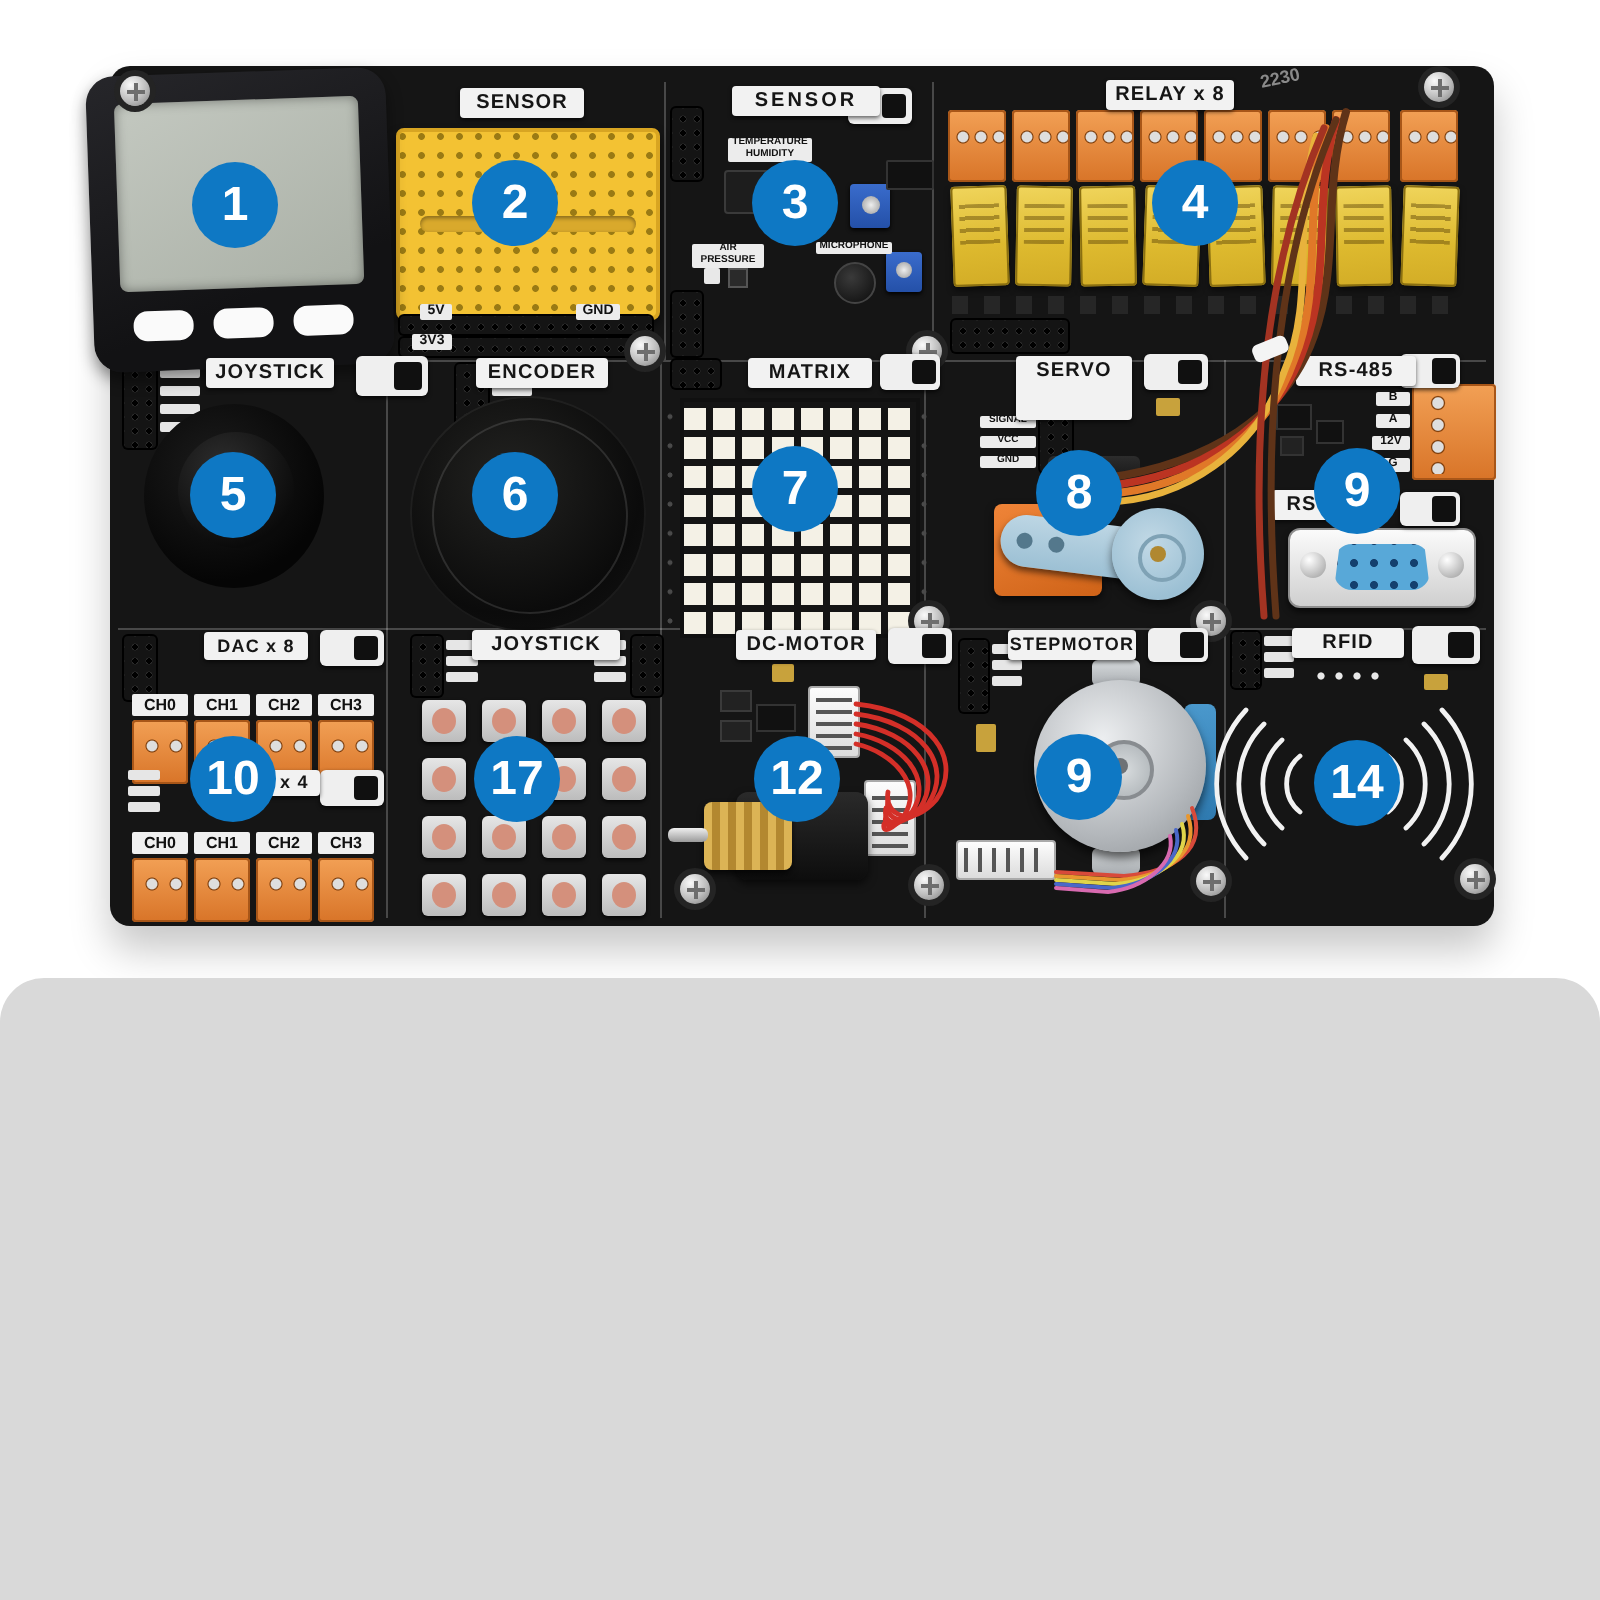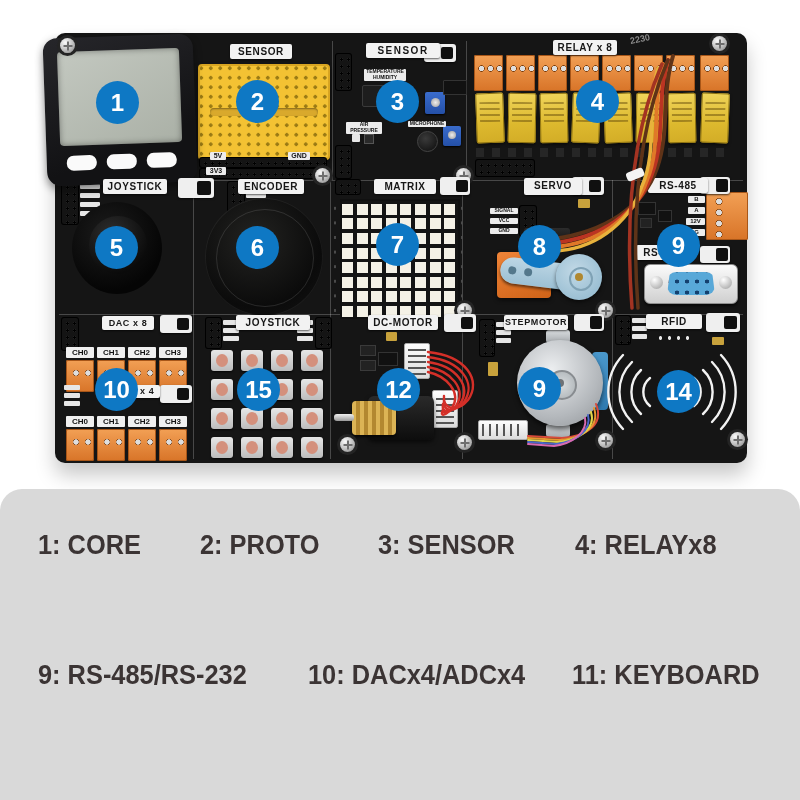--- a/index.html
+++ b/index.html
@@ -184,21 +184,21 @@
   <div class="abs" style="left:205px;top:198px;width:118px;height:118px;border-radius:50%;background:radial-gradient(circle at 42% 36%,#232321,#0b0b0b 65%,#141414);box-shadow:inset 0 0 0 1px rgba(255,255,255,.06);"></div>
   <div class="abs" style="left:216px;top:209px;width:96px;height:96px;border-radius:50%;border:1px solid rgba(255,255,255,.12);"></div>
 
   <div class="mlabel" style="left:374px;top:179px;width:62px;height:15px;">MATRIX</div>
   <div class="switch" style="left:440px;top:177px;width:30px;height:18px;"></div>
   <div class="ph" style="left:336px;top:180px;width:24px;height:14px;"></div>
   <div class="matrix" style="left:340px;top:199px;width:116px;height:116px;"></div>
   <div class="dots" style="left:332px;top:201px;width:6px;height:112px;"></div>
   <div class="dots" style="left:459px;top:201px;width:6px;height:112px;"></div>
 
-  <div class="mlabel" style="left:524px;top:178px;width:58px;height:17px;">SERVO</div>
+  <div class="mlabel" style="left:508px;top:178px;width:58px;height:32px;">SERVO</div>
   <div class="switch" style="left:572px;top:177px;width:32px;height:18px;"></div>
   <div class="abs" style="left:578px;top:199px;width:12px;height:9px;background:#c8a23c;border-radius:1px;"></div>
   <div class="tl" style="left:490px;top:208px;width:26px;font-size:5px;">SIGNAL</div>
   <div class="tl" style="left:490px;top:218px;width:26px;font-size:5px;">VCC</div>
   <div class="tl" style="left:490px;top:228px;width:26px;font-size:5px;">GND</div>
   <div class="ph" style="left:520px;top:206px;width:16px;height:30px;"></div>
   <div class="abs" style="left:524px;top:228px;width:46px;height:16px;background:linear-gradient(#2c2c2c,#111);border-radius:3px;"></div>
   <div class="abs" style="left:497px;top:252px;width:54px;height:46px;background:linear-gradient(160deg,#ef8438,#cf6318);border-radius:4px;box-shadow:0 2px 4px rgba(0,0,0,.6);"></div>
   <div class="abs" style="left:500px;top:262px;width:100px;height:26px;background:linear-gradient(#bdd6e4,#9cc0d4);border-radius:13px;transform:rotate(7deg);box-shadow:0 2px 3px rgba(0,0,0,.55);">
     <div class="abs" style="left:8px;top:9px;width:8px;height:8px;border-radius:50%;background:#54788c;"></div>
@@ -362,32 +362,21 @@
   <div class="co" style="left:96px;top:81px;">1</div>
   <div class="co" style="left:236px;top:80px;">2</div>
   <div class="co" style="left:376px;top:80px;">3</div>
   <div class="co" style="left:576px;top:80px;">4</div>
   <div class="co" style="left:95px;top:226px;">5</div>
   <div class="co" style="left:236px;top:226px;">6</div>
   <div class="co" style="left:376px;top:223px;">7</div>
   <div class="co" style="left:518px;top:225px;">8</div>
   <div class="co" style="left:657px;top:224px;">9</div>
   <div class="co" style="left:95px;top:368px;">10</div>
-  <div class="co" style="left:237px;top:368px;">15</div>
+  <div class="co" style="left:237px;top:368px;">17</div>
   <div class="co" style="left:377px;top:368px;">12</div>
   <div class="co" style="left:518px;top:367px;">9</div>
   <div class="co" style="left:657px;top:370px;">14</div>
 
   <div class="legend">
-    <div class="abs" style="left:0;right:0;top:41px;height:40px;">
-      <span class="li" style="left:38px;">1: CORE</span>
-      <span class="li" style="left:200px;">2: PROTO</span>
-      <span class="li" style="left:378px;">3: SENSOR</span>
-      <span class="li" style="left:575px;">4: RELAYx8</span>
-    </div>
-    <div class="abs" style="left:0;right:0;top:171px;height:40px;">
-      <span class="li" style="left:38px;">9: RS-485/RS-232</span>
-      <span class="li" style="left:308px;">10: DACx4/ADCx4</span>
-      <span class="li" style="left:572px;">11: KEYBOARD</span>
-    </div>
   </div>
 
 </div>
 
 </body></html>

